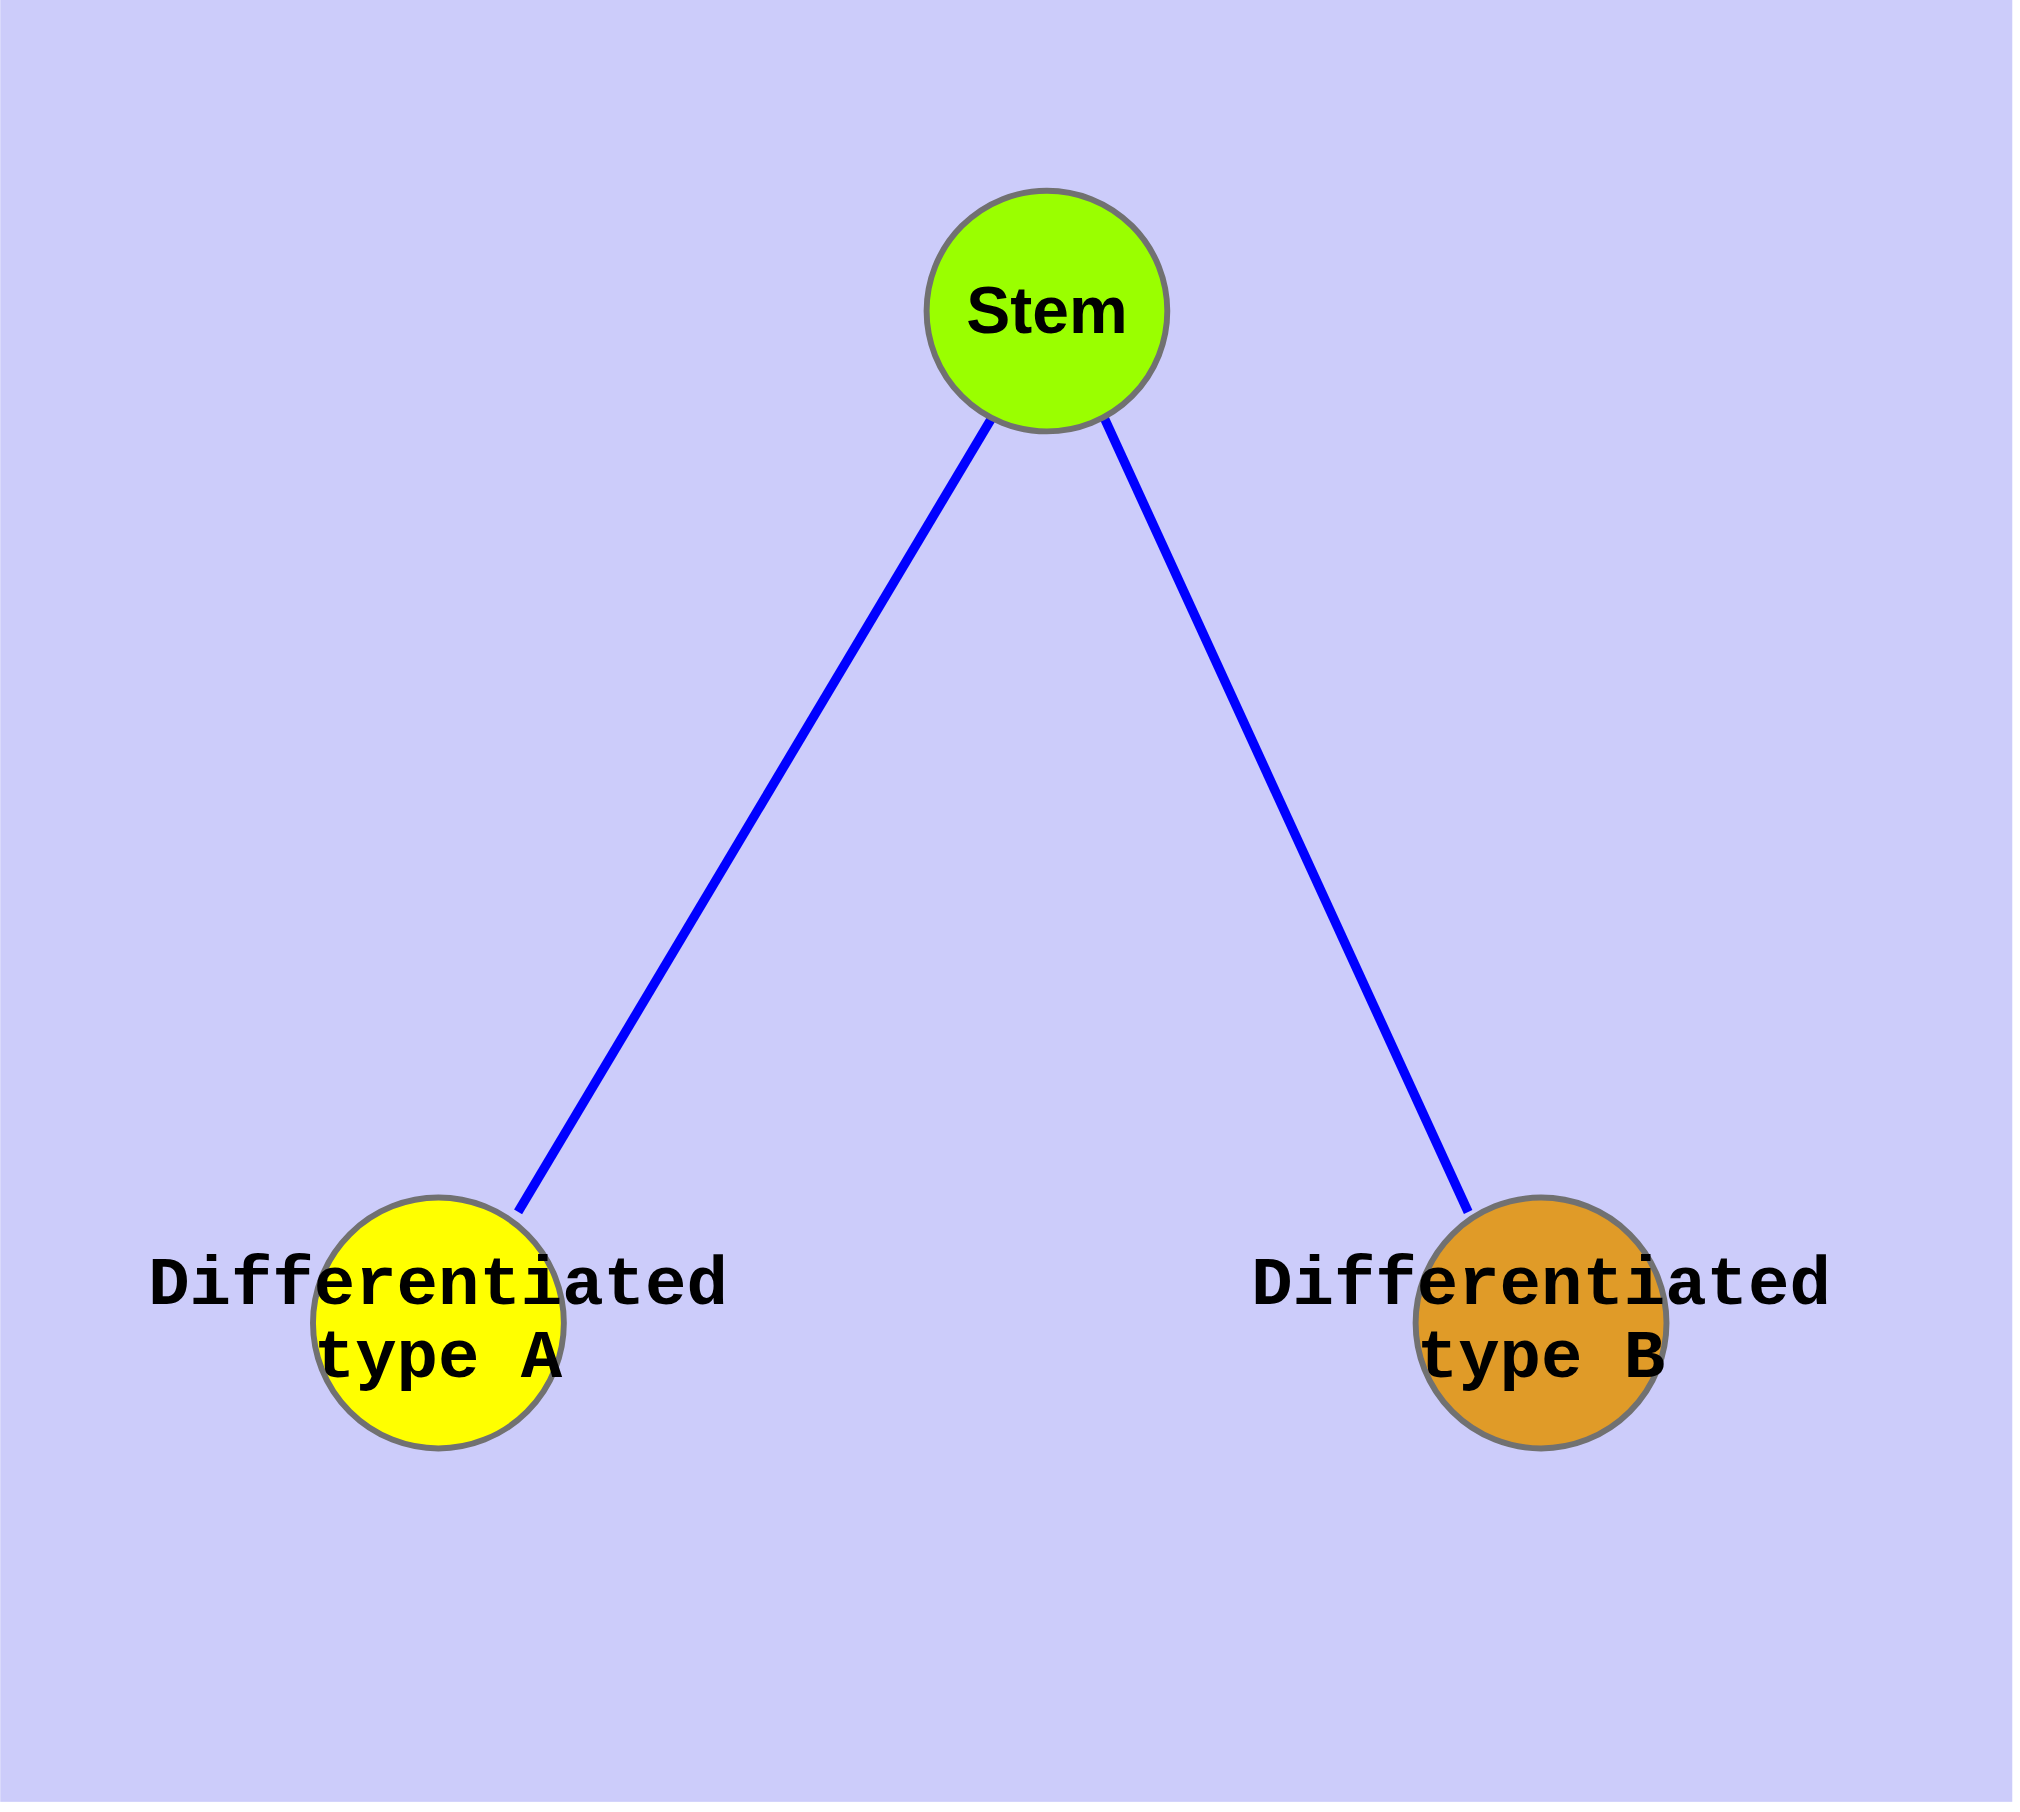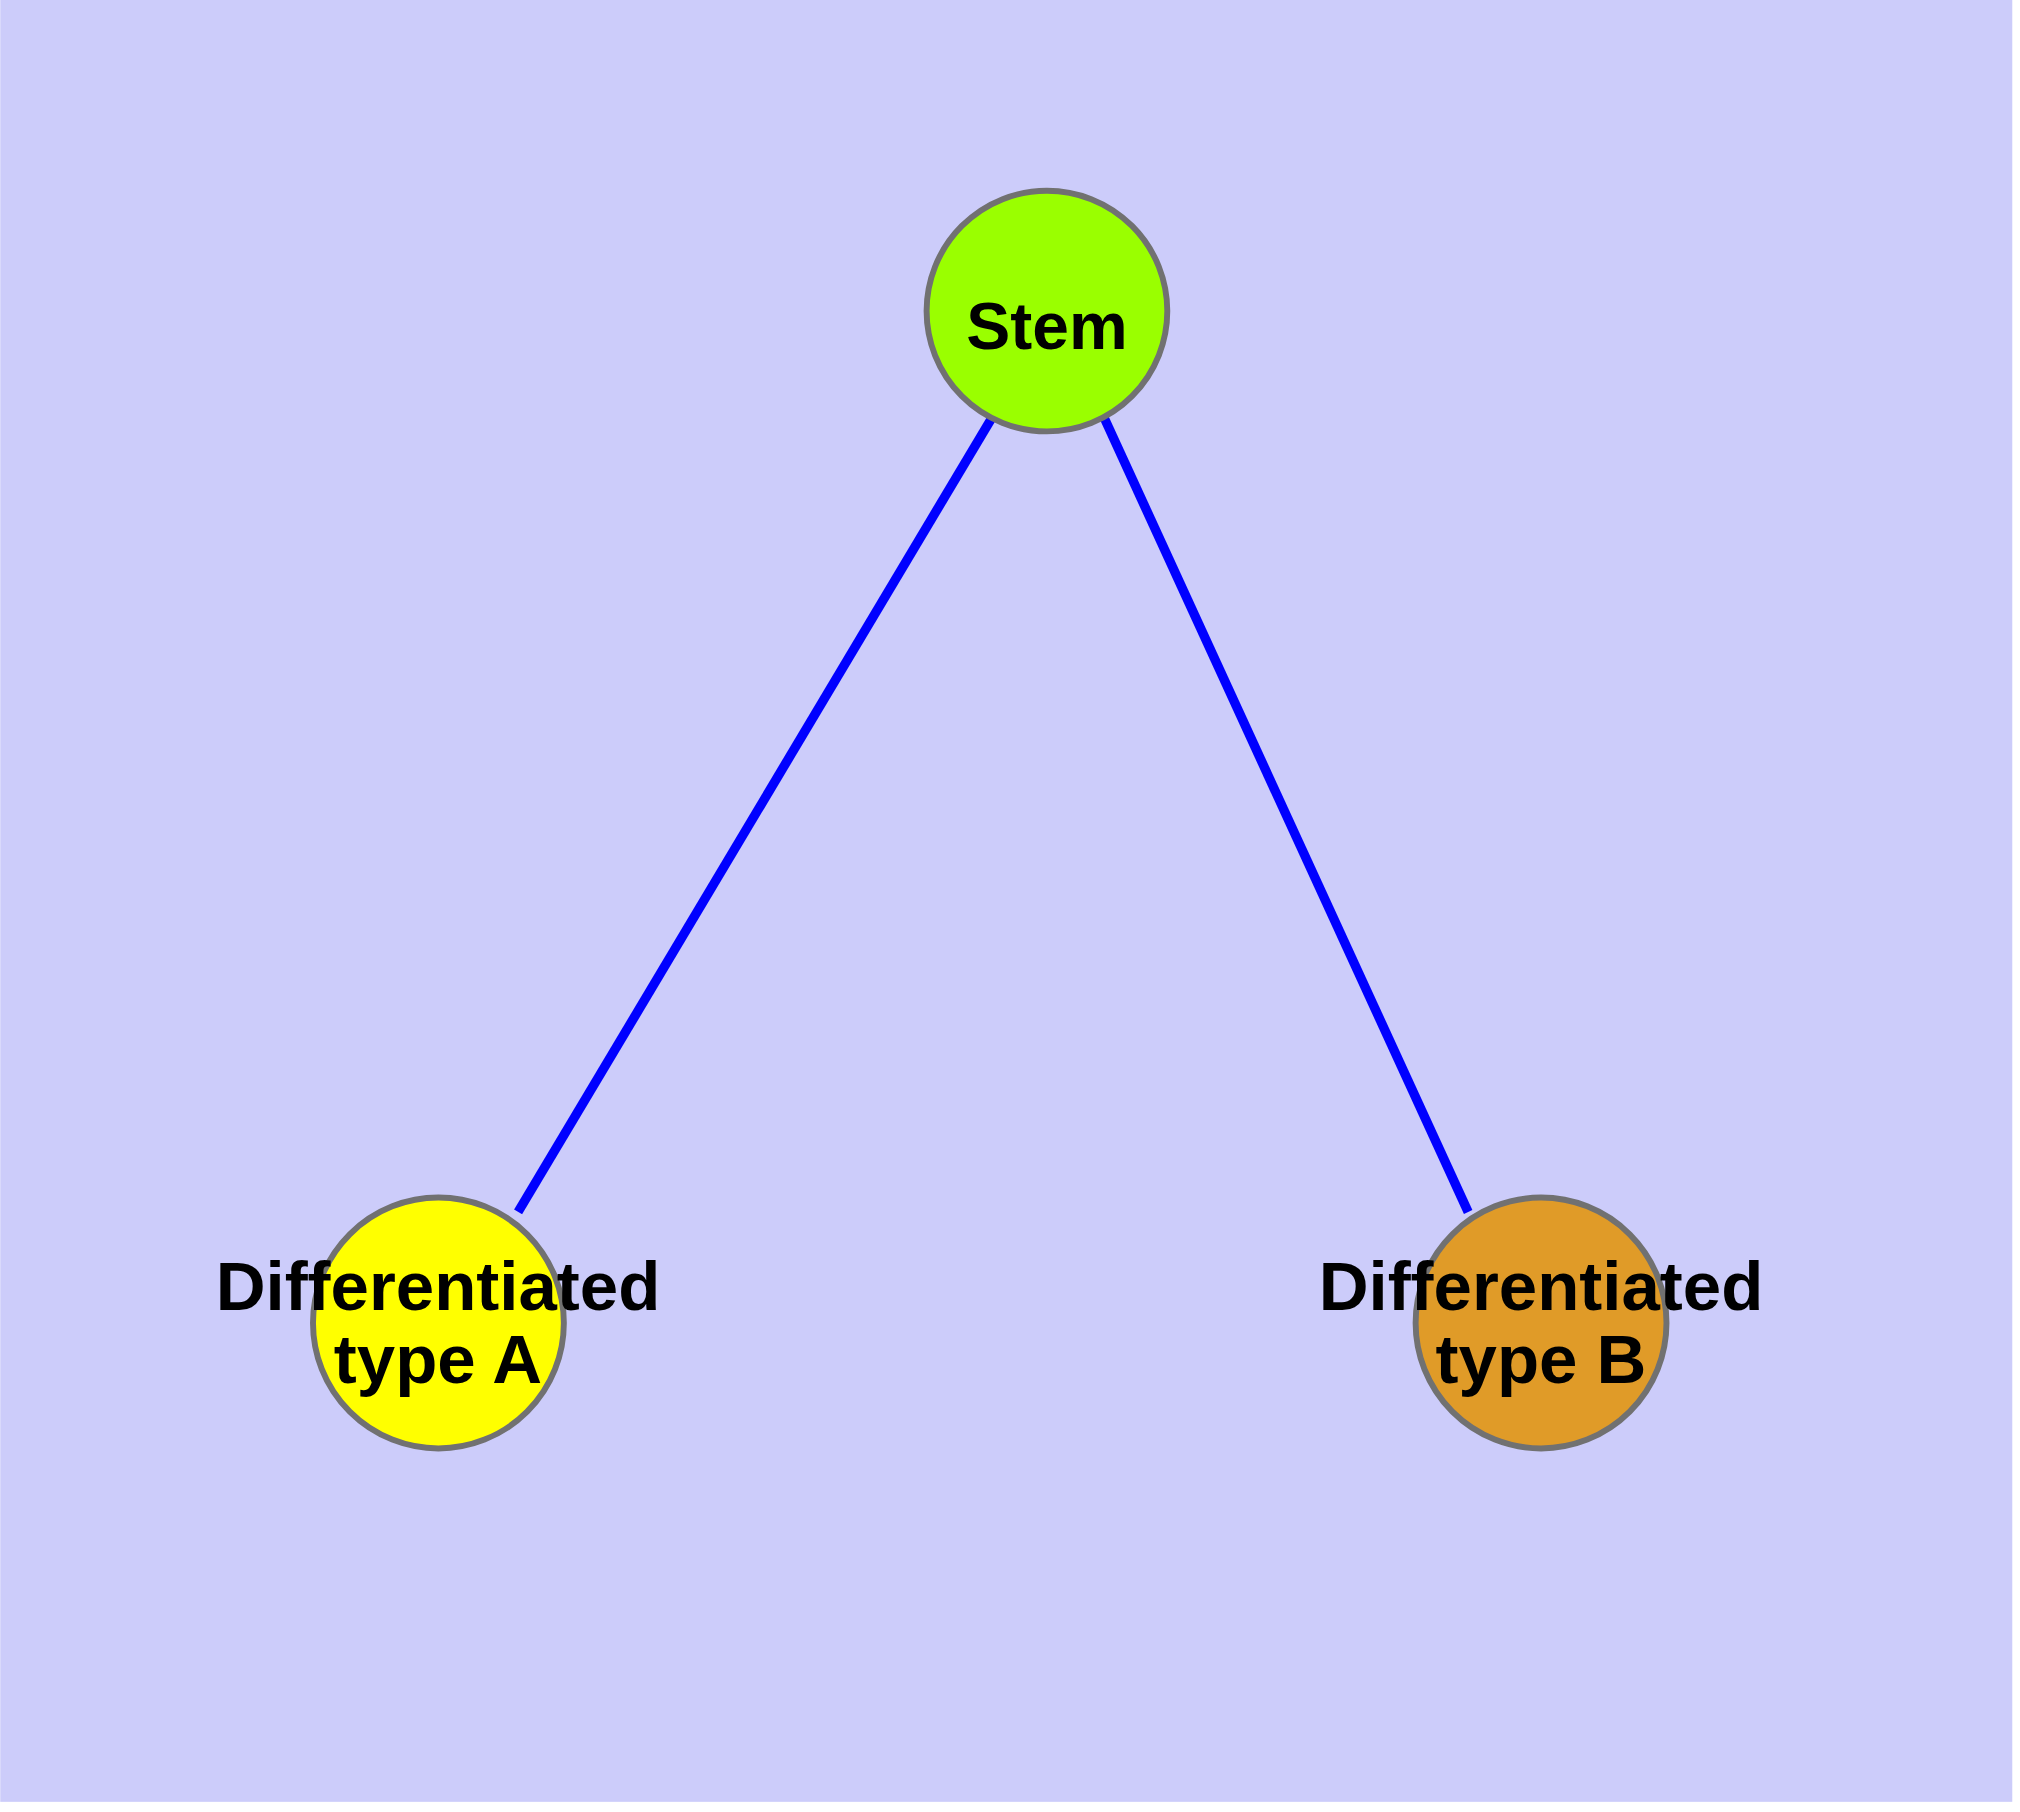--- a/index.html
+++ b/index.html
@@ -37,20 +37,21 @@
     line-height: 1.06;
     white-space: pre;
     pointer-events: none;
     transform: translate(-50%, -50%);
   }
   .node-label.stem-size {
     font-size: 66px;
   }
   .node-label.diff-size {
     font-size: 69px;
+    font-family: Liberation Mono, monospace;
   }
 </style>
 </head>
 <body style="background: rgb(255, 255, 255);">
 
 <div id="graph-canvas" style="background: rgb(255, 255, 255);">
 
   <svg id="graph-svg" viewBox="0 0 2384 2138" xmlns="http://www.w3.org/2000/svg">
     <rect id="bg-rect" x="0" y="0" width="2374" height="2126" fill="#CCCCFA"></rect>
     <g id="edge-layer">
@@ -58,21 +59,21 @@
         <line x1="1303" y1="494" x2="1732" y2="1430" stroke="#0000FF" stroke-width="11" stroke-linecap="butt"></line>
       </g>
     <g id="node-layer">
         <circle cx="1235" cy="367" r="142" fill="#9AFF00" stroke="#717171" stroke-width="7"></circle>
         <circle cx="517" cy="1561" r="148" fill="#FFFF00" stroke="#717171" stroke-width="7"></circle>
         <circle cx="1818" cy="1561" r="148" fill="#E09B28" stroke="#717171" stroke-width="7"></circle>
       </g>
   </svg>
 
   <div id="label-layer">
-      <div class="node-label stem-size" style="left: 1047px; top: 327px; font-size: 66px; color: rgb(0, 0, 0);">Stem</div>
+      <div class="node-label stem-size" style="left: 1047px; top: 311px; font-size: 66px; color: rgb(0, 0, 0);">Stem</div>
       <div class="node-label diff-size" style="left: 438px; top: 1323px; font-size: 69px; color: rgb(0, 0, 0);">Differentiated
 type A</div>
       <div class="node-label diff-size" style="left: 1541px; top: 1323px; font-size: 69px; color: rgb(0, 0, 0);">Differentiated
 type B</div>
     </div>
 
 </div>
 
 
 </body></html>

